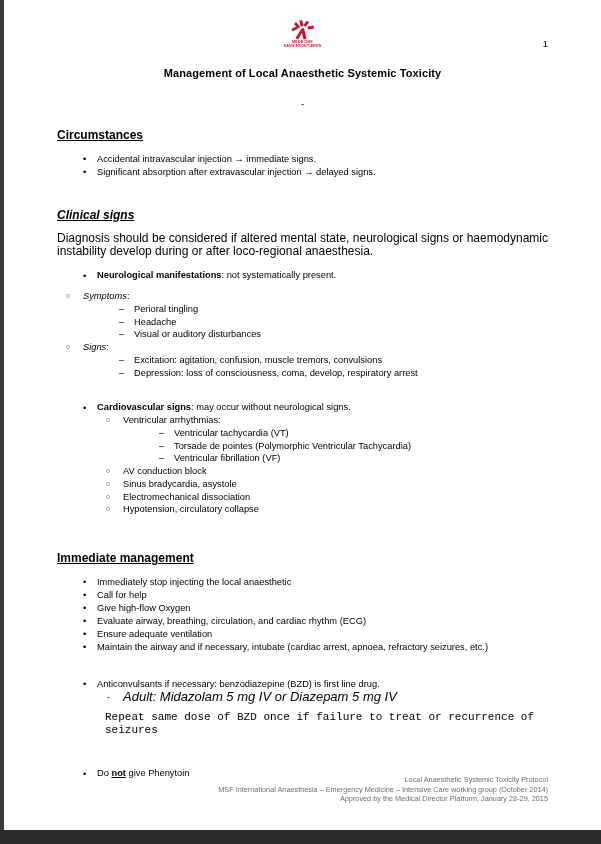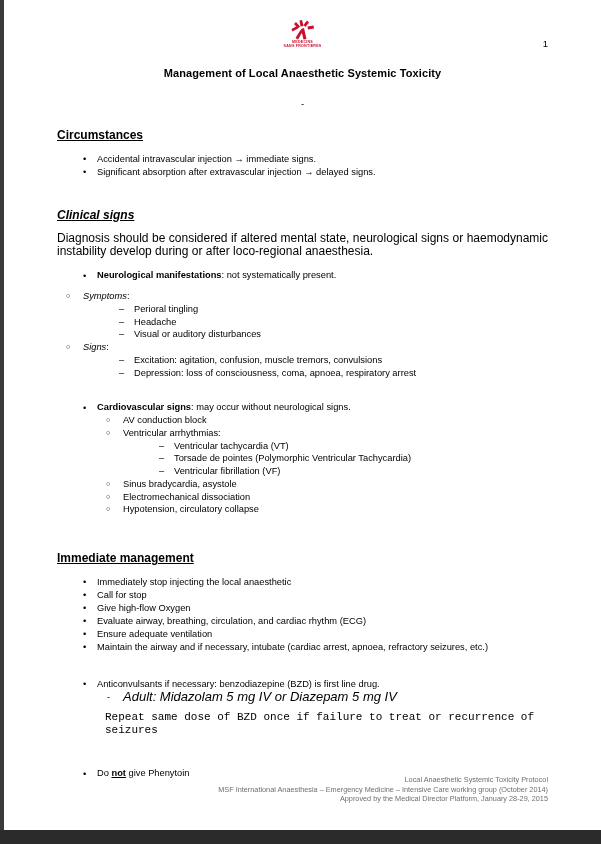--- a/index.html
+++ b/index.html
@@ -286,52 +286,52 @@
         <ul class="lvl3">
           <li>Perioral tingling</li>
           <li>Headache</li>
           <li>Visual or auditory disturbances</li>
         </ul>
       </li>
       <li>
         <span class="it">Signs</span><span>:</span>
         <ul class="lvl3">
           <li>Excitation: agitation, confusion, muscle tremors, convulsions</li>
-          <li>Depression: loss of consciousness, coma, apnoea, respiratory arrest</li>
+          <li>Depression: loss of consciousness, coma, develop, respiratory arrest</li>
         </ul>
       </li>
     </ul>
 
     <div class="gap-md"></div>
 
     <ul class="lvl1">
       <li>
         <span class="b">Cardiovascular signs</span><span>: may occur without neurological signs.</span>
         <ul class="lvl2">
-          <li>AV conduction block</li>
           <li>
             <span>Ventricular arrhythmias:</span>
             <ul class="lvl3">
               <li>Ventricular tachycardia (VT)</li>
               <li>Torsade de pointes (Polymorphic Ventricular Tachycardia)</li>
               <li>Ventricular fibrillation (VF)</li>
             </ul>
           </li>
+          <li>AV conduction block</li>
           <li>Sinus bradycardia, asystole</li>
           <li>Electromechanical dissociation</li>
           <li>Hypotension, circulatory collapse</li>
         </ul>
       </li>
     </ul>
 
     <div class="section-head sec-imm">Immediate management</div>
 
     <ul class="lvl1">
       <li>Immediately stop injecting the local anaesthetic</li>
-      <li>Call for stop</li>
+      <li>Call for help</li>
       <li>Give high-flow Oxygen</li>
       <li>Evaluate airway, breathing, circulation, and cardiac rhythm (ECG)</li>
       <li>Ensure adequate ventilation</li>
       <li>Maintain the airway and if necessary, intubate (cardiac arrest, apnoea, refractory seizures, etc.)</li>
     </ul>
 
     <div class="gap-lg"></div>
 
     <ul class="lvl1">
       <li>

